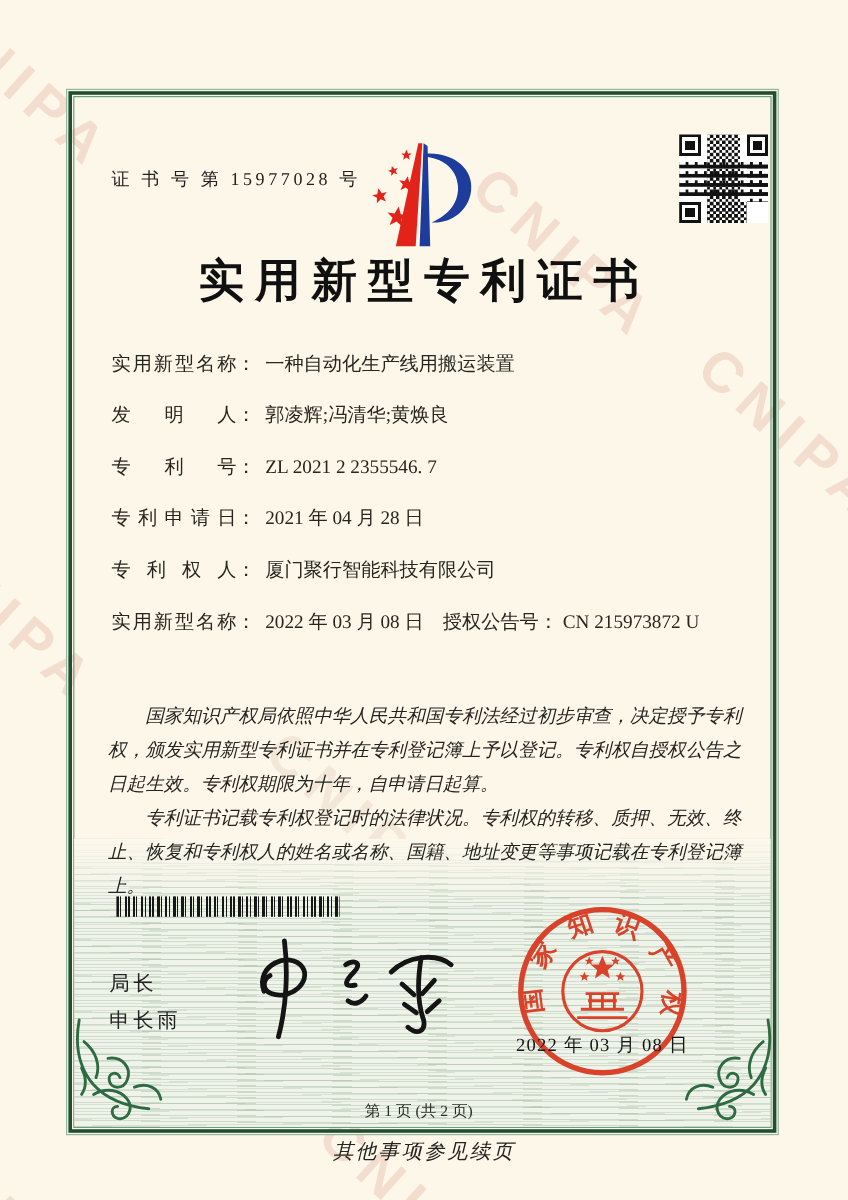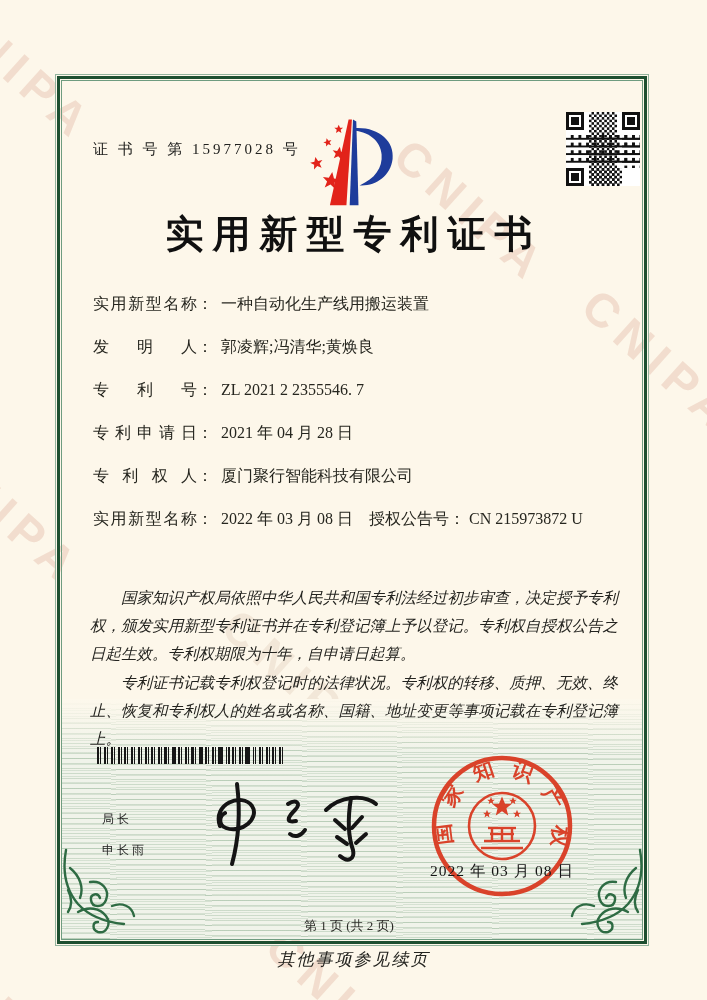--- a/index.html
+++ b/index.html
@@ -81,23 +81,23 @@
   
   .barcode{
     position:absolute;left:97px;top:747px;width:186px;height:17px;z-index:4;
     background:repeating-linear-gradient(90deg,
       #161616 0 2px,rgba(0,0,0,0) 2px 3px,
       #161616 3px 4px,rgba(0,0,0,0) 4px 7px,
       #161616 7px 9px,rgba(0,0,0,0) 9px 10px,
       #161616 10px 11px,rgba(0,0,0,0) 11px 13.5px);
   }
   .signer{
-    position:absolute;left:102px;top:804px;z-index:4;
+    position:absolute;left:91px;top:804px;z-index:4;
     font-family:"Liberation Sans","DejaVu Sans",sans-serif;
-    font-size:12px;letter-spacing:3px;color:#222;line-height:31px;
+    font-size:17px;letter-spacing:3px;color:#222;line-height:31px;
   }
   .signature{position:absolute;left:192px;top:776px;width:200px;height:92px;z-index:5;}
   .seal{position:absolute;left:428px;top:752px;width:148px;height:148px;z-index:4;opacity:.95;}
   .seal-date{
     position:absolute;left:424px;top:861px;width:156px;z-index:6;
     text-align:center;font-size:15.5px;letter-spacing:1px;color:#161616;
   }
   .page-info{
     position:absolute;left:57px;width:584px;top:917px;z-index:6;
     text-align:center;font-size:13px;color:#2a2a26;

